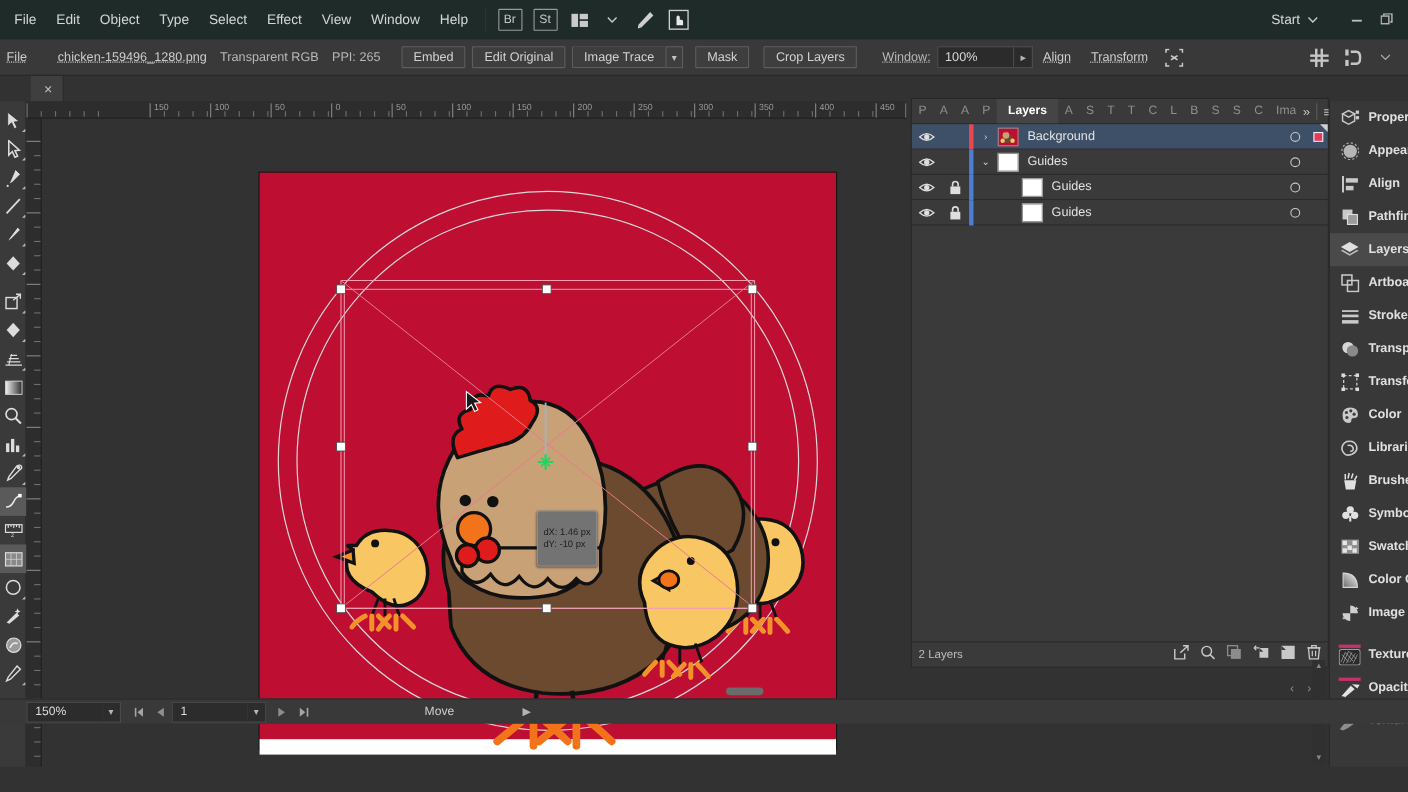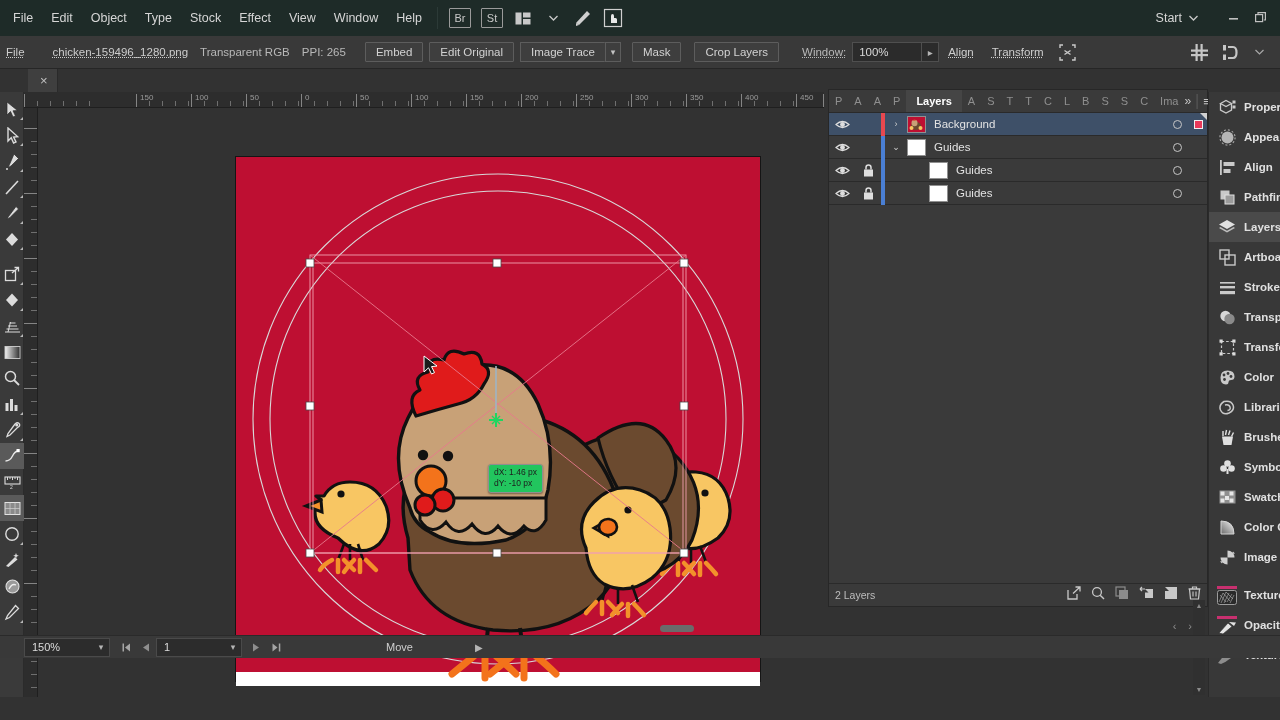--- a/index.html
+++ b/index.html
@@ -121,22 +121,22 @@
     position: absolute; left: 198px; top: 49px; width: 524px; height: 524px;
     background: #BE0F32; box-shadow: 0 0 0 1px #151515;
   }
   .artboard-white {
     position: absolute; left: 198px; top: 564px; width: 524px; height: 14px; background: #fff;
   }
   .svgwrap { position: absolute; left: 0; top: 0; width: 786px; height: 589px; pointer-events: none; }
 
   .tooltip-delta {
     position: absolute; left: 450px; top: 356px;
-    background: #22c55e; border: 1px solid #8f8f8f; border-radius: 3px;
-    padding: 2px 5px; font-size: 8.5px; color: #1d1d1d; line-height: 1.35;
+    background: #737373; border: 1px solid #8f8f8f; border-radius: 3px;
+    padding: 13px 5px; font-size: 8.5px; color: #1d1d1d; line-height: 1.35;
     box-shadow: 0 1px 2px rgba(0,0,0,.4);
   }
 
   
   .layers-panel {
     position: absolute; left: 828px; top: 89px; width: 380px; height: 518px;
     background: #323232; border: 1px solid #272727;
   }
   .panel-tabs {
     height: 23px; background: #3a3a3a; display: flex; align-items: stretch;
@@ -232,21 +232,21 @@
 <body>
 
 <div class="app">
 
   <div class="menubar">
     <div class="menu-items">
       <div class="menu-item">File</div>
       <div class="menu-item">Edit</div>
       <div class="menu-item">Object</div>
       <div class="menu-item">Type</div>
-      <div class="menu-item">Stock</div>
+      <div class="menu-item">Select</div>
       <div class="menu-item">Effect</div>
       <div class="menu-item">View</div>
       <div class="menu-item">Window</div>
       <div class="menu-item">Help</div>
     </div>
     <div class="mb-sep"></div>
     <div class="mb-btn">Br</div>
     <div class="mb-btn">St</div>
     <div class="mb-icon">
       <svg width="16" height="13" viewBox="0 0 16 13">

